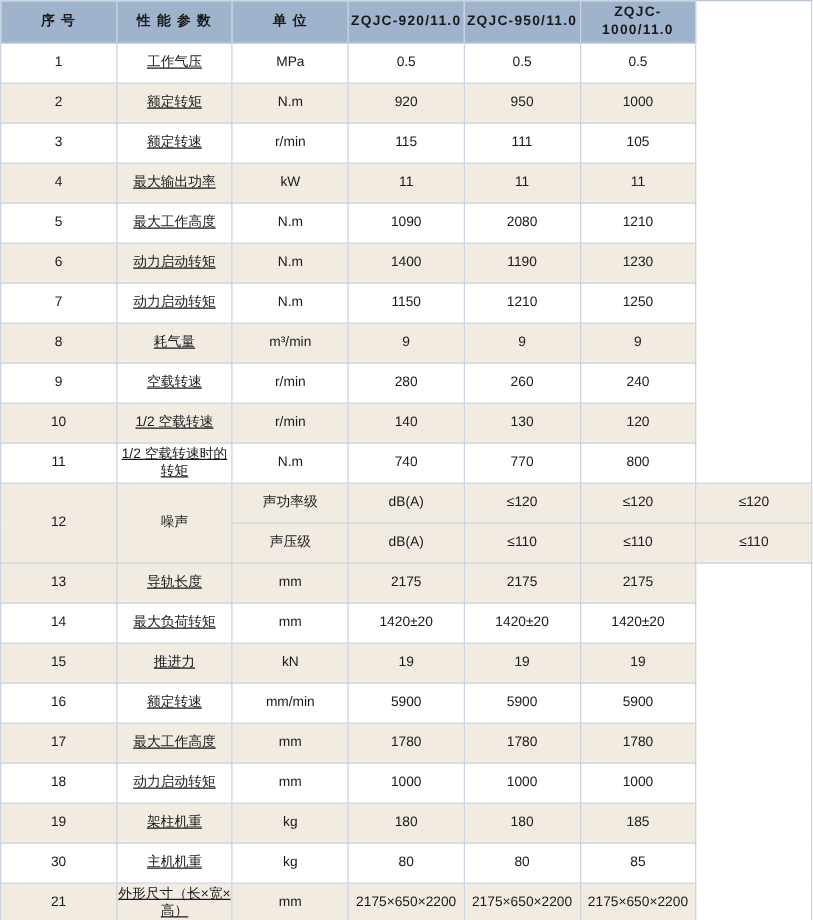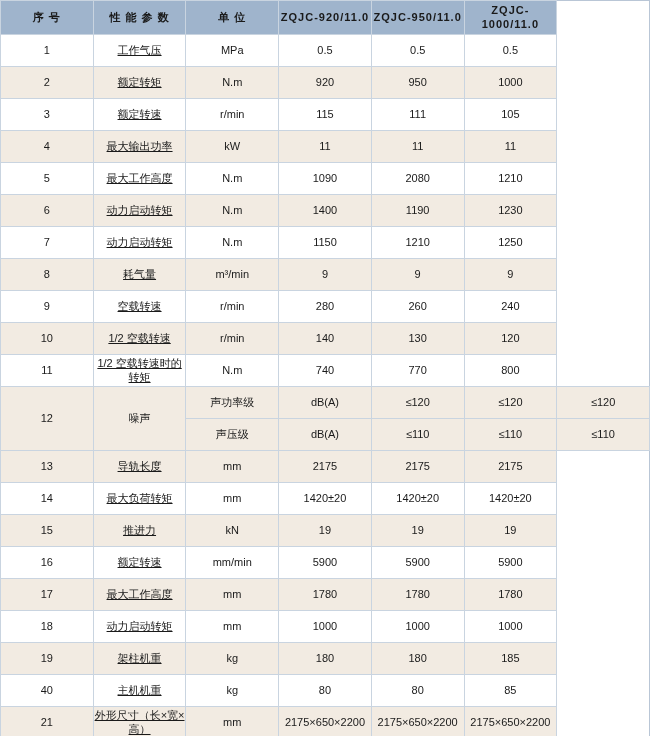--- a/index.html
+++ b/index.html
@@ -255,21 +255,21 @@
     <tr class="even">
       <td class="num">19</td>
       <td class="param">架柱机重</td>
       <td class="unit">kg</td>
       <td class="val">180</td>
       <td class="val">180</td>
       <td class="val">185</td>
     </tr>
 
     <tr class="odd">
-      <td class="num">40</td>
+      <td class="num">30</td>
       <td class="param">主机机重</td>
       <td class="unit">kg</td>
       <td class="val">80</td>
       <td class="val">80</td>
       <td class="val">85</td>
     </tr>
 
     <tr class="even">
       <td class="num">21</td>
       <td class="param">外形尺寸（长×宽×高）</td>

